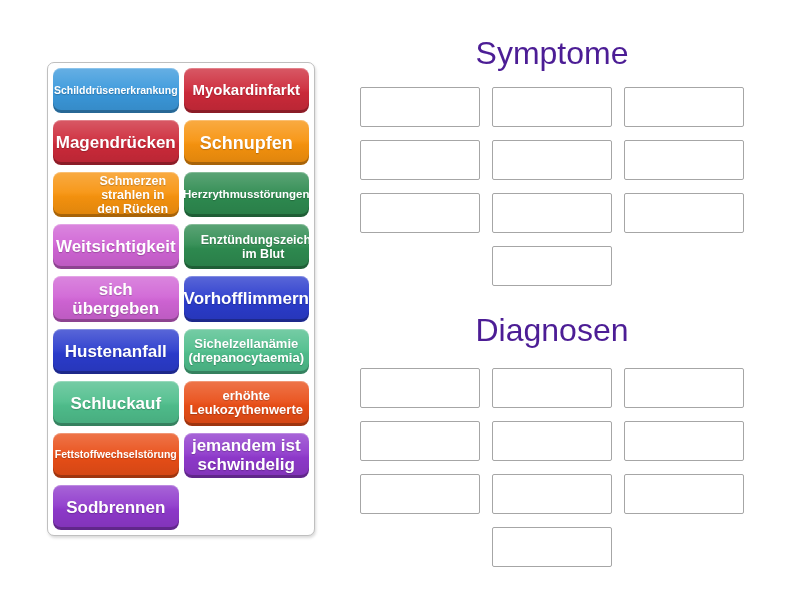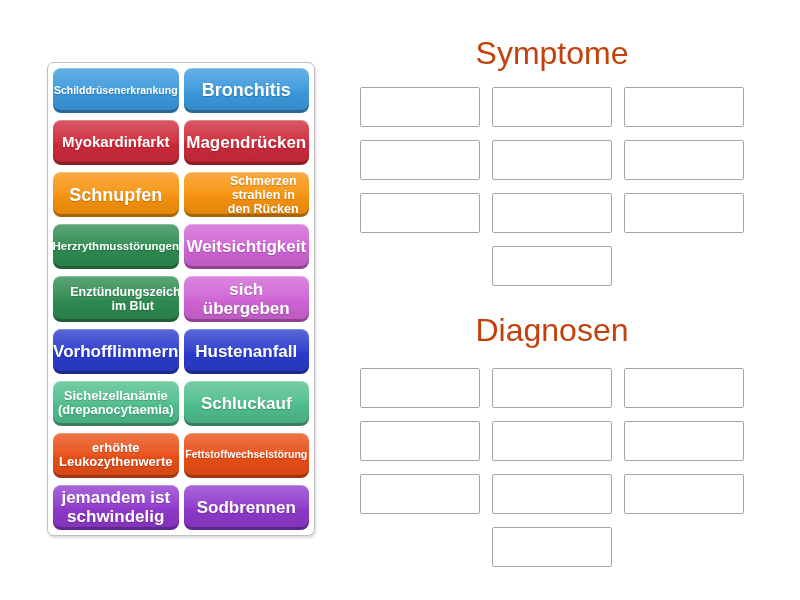--- a/index.html
+++ b/index.html
@@ -27,21 +27,21 @@
   .fs11 span{font-size:11.5px;}
   .fs12 span{font-size:12.5px;padding-left:36px;}
   .fs13 span{font-size:13px;}
   .fs16 span{font-size:15px;}
   .fs17 span{font-size:17px;}
   .fs18 span{font-size:18px;}
 
   
   .group-title{
     position:absolute;left:360px;width:384px;text-align:center;
-    font-size:32px;font-weight:400;color:#c2410c;line-height:1.1;
+    font-size:32px;font-weight:400;color:#4c1d95;line-height:1.1;
   }
   #title-symptome{top:36px;}
   #title-diagnosen{top:313px;}
   .slots{
     position:absolute;left:360px;width:384px;
     display:flex;flex-wrap:wrap;justify-content:center;gap:13px 12px;
   }
   #slots-symptome{top:87px;}
   #slots-diagnosen{top:368px;}
   .slot{
@@ -50,23 +50,20 @@
   }
 </style>
 </head>
 <body>
 
 <div class="stage">
 
   <div class="panel">
     <div class="tile fs10 nowrap" style="--c: #3b99dc;">
         <span>Schilddrüsenerkrankung</span>
-      </div>
-    <div class="tile fs18" style="--c: #3b99dc;">
-        <span>Bronchitis</span>
       </div>
     <div class="tile fs16 nowrap" style="--c: #cd2a3a;">
         <span>Myokardinfarkt</span>
       </div>
     <div class="tile fs17 nowrap" style="--c: #cd2a3a;">
         <span>Magendrücken</span>
       </div>
     <div class="tile fs18" style="--c: #f7930e;">
         <span>Schnupfen</span>
       </div>

